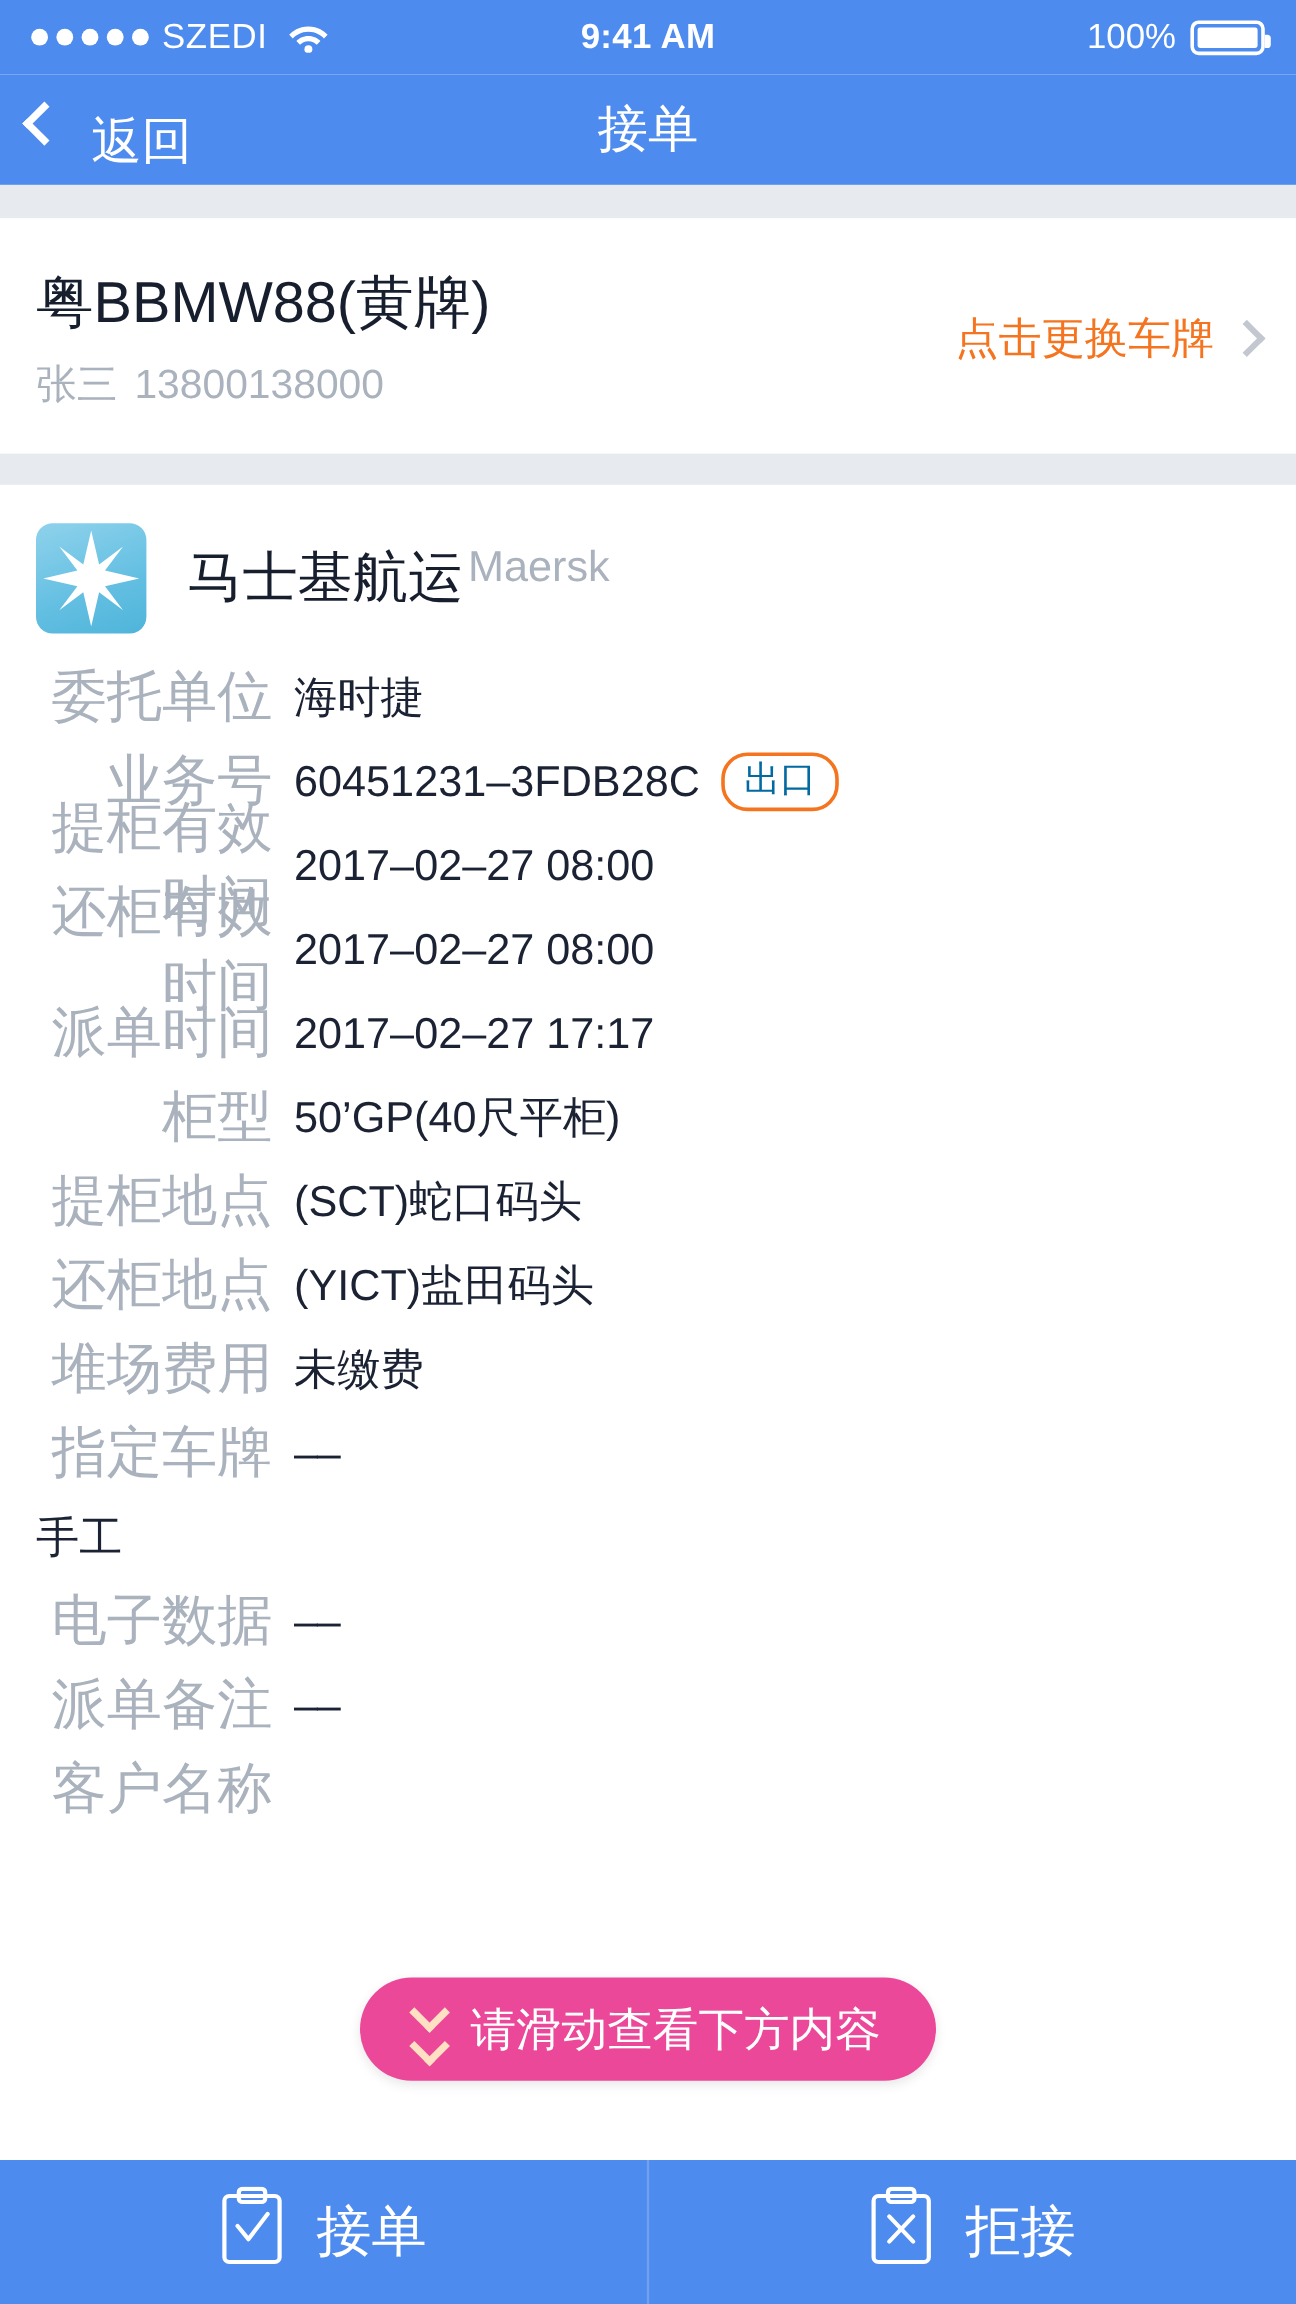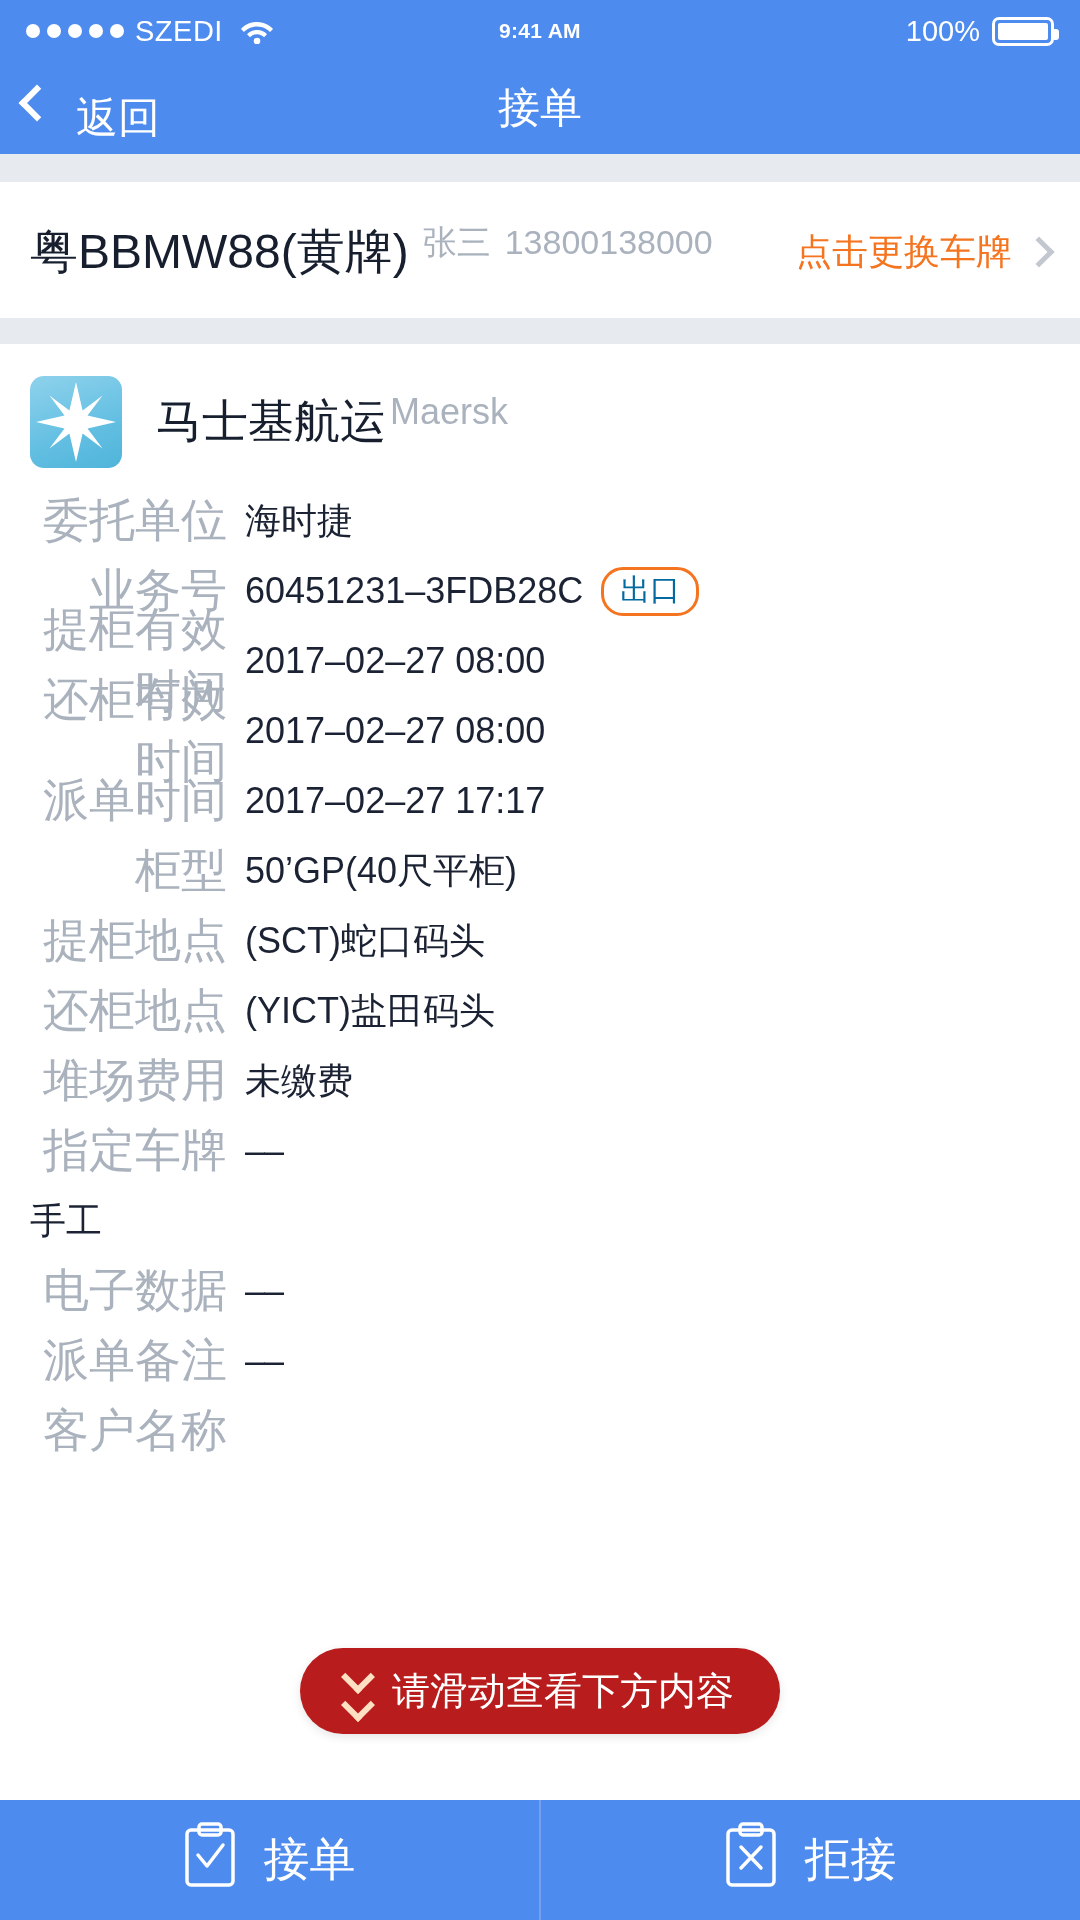--- a/index.html
+++ b/index.html
@@ -15,21 +15,21 @@
     height:62px; background:#4e8bee; color:#fff;
     display:flex; align-items:center; padding:0 26px; position:relative;
   }
   .sb-left { display:flex; align-items:center; gap:11px; }
   .dots { display:flex; gap:7px; align-items:center; }
   .dot { width:14px; height:14px; border-radius:50%; background:#fff; }
   .carrier { font-size:29px; letter-spacing:0.5px; }
   .wifi { width:34px; height:26px; position:relative; margin-left:6px; }
   .sb-center {
     position:absolute; left:0; right:0; text-align:center;
-    font-size:21px; font-weight:bold; letter-spacing:0.3px;
+    font-size:29px; font-weight:bold; letter-spacing:0.3px;
   }
   .sb-right {
     margin-left:auto; display:flex; align-items:center; gap:12px;
     position:relative; z-index:2;
   }
   .batt-pct { font-size:29px; }
   .batt {
     width:62px; height:29px; border:3px solid #fff; border-radius:7px;
     position:relative; display:flex; align-items:center; padding:3px;
   }
@@ -55,21 +55,21 @@
   
   .sep { background:#e7ebf0; width:100%; }
   .sep-top { height:28px; }
   .sep-mid { height:26px; }
 
   
   .plate-card {
     background:#fff; padding:38px 30px 34px 30px;
     display:flex; align-items:center; justify-content:space-between;
   }
-  .plate-left { display:flex; flex-direction:row; gap:14px; }
+  .plate-left { display:flex; flex-direction:column; gap:14px; }
   .plate-no { font-size:48px; color:#171f2e; letter-spacing:0px; }
   .plate-driver { font-size:34px; color:#aab2bd; }
   .plate-driver .phone-num { margin-left:14px; }
   .plate-right { display:flex; align-items:center; gap:16px; }
   .plate-action { font-size:36px; color:#f5741f; }
   .chev-right {
     width:22px; height:22px; border-top:5px solid #c3c8d0;
     border-right:5px solid #c3c8d0; transform:rotate(45deg);
   }
 
@@ -96,21 +96,21 @@
   .row-value.dash { color:#1b2233; letter-spacing:-1px; }
   .badge {
     border:3px solid #f5741f; color:#0369a1; border-radius:22px;
     font-size:30px; padding:2px 16px 5px 16px; line-height:1.2;
   }
 
   
   .pill {
     position:absolute; left:50%; transform:translateX(-50%);
     top:1648px;
-    background:#b91c1c; color:#fff; border-radius:44px;
+    background:#ec4899; color:#fff; border-radius:44px;
     height:86px; display:flex; align-items:center; gap:22px;
     padding:0 46px; font-size:38px; white-space:nowrap;
     box-shadow:0 3px 10px rgba(0,0,0,0.10);
   }
   .dbl-chev { display:flex; flex-direction:column; gap:4px; }
   .dbl-chev i {
     display:block; width:24px; height:24px;
     border-right:6px solid #ffe0c2; border-bottom:6px solid #ffe0c2;
     transform:rotate(45deg);
   }

